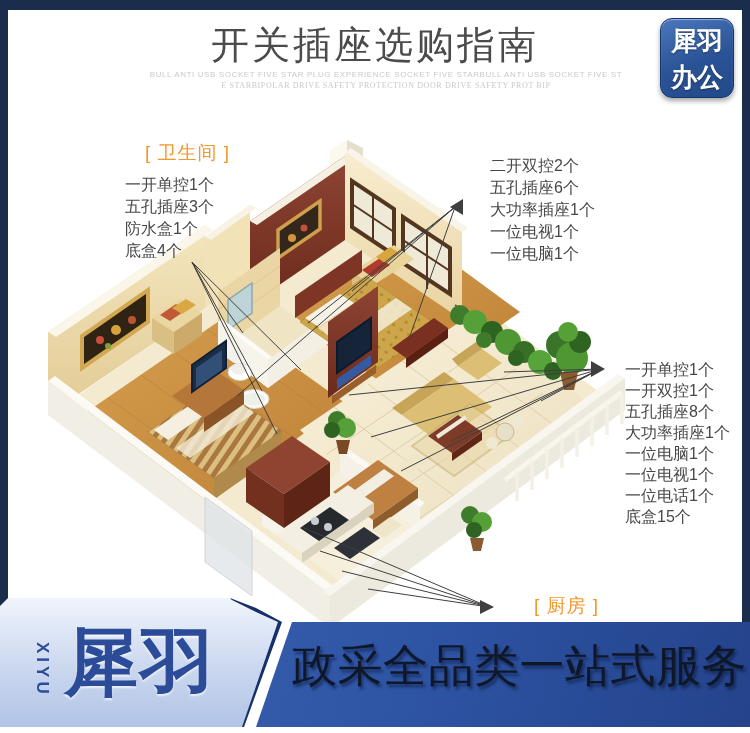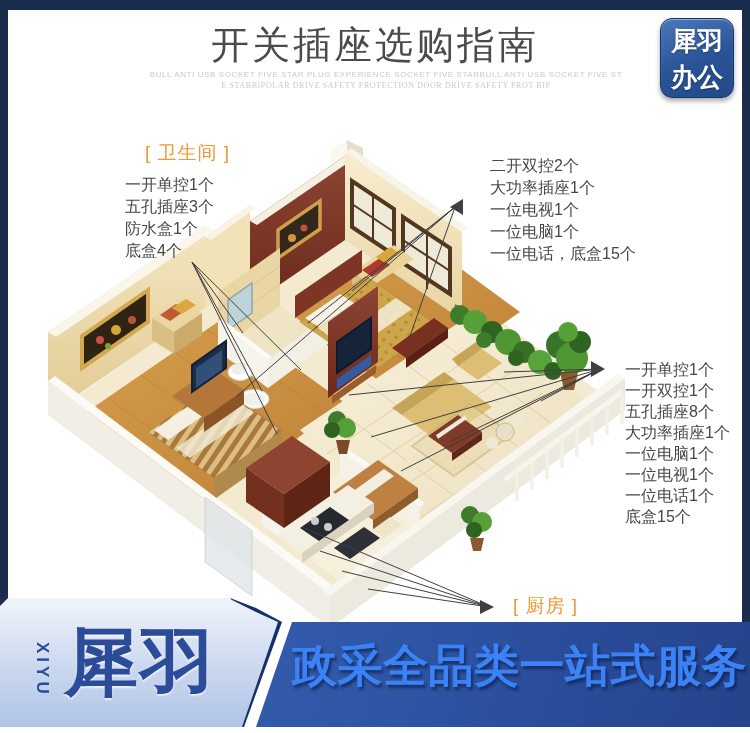--- a/index.html
+++ b/index.html
@@ -25,40 +25,40 @@
 
   
   .ann{position:absolute;}
   .ann-label{color:#f2982f;font-size:19px;font-weight:500;letter-spacing:1px;white-space:nowrap;margin-left:33px;}
   .ann-list{margin-top:8px;}
   .ann-item{color:#474747;font-size:16px;line-height:22px;white-space:nowrap;margin-left:13px;}
   #ann-bathroom{left:112px;top:140px;}
   #ann-bedroom{left:477px;top:147px;}
   #ann-living{left:612px;top:351px;}
   #ann-living .ann-item{line-height:21px;}
-  #ann-kitchen{left:480px;top:593px;}
+  #ann-kitchen{left:501px;top:593px;}
 
   
   .plan{position:absolute;left:0;top:0;width:750px;height:733px;}
 
   
   .footer{position:absolute;left:0;top:596px;width:750px;height:137px;}
   .fo{position:absolute;left:0;top:0;width:750px;height:137px;}
   .f-blue{background:linear-gradient(105deg,#3e67b6 0%,#2e54a4 55%,#24438b 100%);
           clip-path:polygon(0 26px,750px 26px,750px 131px,0 131px);}
   .f-slash{background:#ffffff;clip-path:polygon(268px 16px,292px 26px,256px 131px,238px 131px);}
   .f-navy{background:#16306b;clip-path:polygon(230px 2px,256px 12px,282px 26px,244px 131px,216px 131px,250px 30px);}
   .f-light{background:linear-gradient(180deg,#f1f5fc 0%,#c9d6ee 55%,#aec3e6 100%);
            clip-path:polygon(0 10px,8px 2px,228px 2px,256px 16px,278px 26px,242px 131px,0 131px);}
   .f-brand{position:absolute;left:64px;top:30px;font-size:74px;font-weight:bold;color:#2c4c9a;
            letter-spacing:2px;line-height:1;text-shadow:0 2px 2px rgba(255,255,255,.7);}
   .f-xiyu{position:absolute;left:52px;top:46px;font-size:17px;font-weight:bold;color:#2c4c9a;
           letter-spacing:4px;transform:rotate(90deg);transform-origin:0 0;white-space:nowrap;}
-  .f-slogan{position:absolute;left:292px;top:40px;width:452px;text-align:center;color:#3b82f6;
-            font-size:45px;font-weight:bold;letter-spacing:.5px;white-space:nowrap;
+  .f-slogan{position:absolute;left:292px;top:40px;width:452px;text-align:center;color:#0f172a;
+            font-size:45px;font-weight:normal;letter-spacing:.5px;white-space:nowrap;
             text-shadow:2px 3px 3px rgba(8,20,50,.55);}
 </style>
 </head>
 <body>
 
 <div class="canvas">
 
   <div class="frame-top"></div>
   <div class="frame-left"></div>
   <div class="frame-right"></div>
@@ -340,24 +340,24 @@
       <div class="ann-item">一开单控1个</div>
       <div class="ann-item">五孔插座3个</div>
       <div class="ann-item">防水盒1个</div>
       <div class="ann-item">底盒4个</div>
     </div>
   </div>
 
   <div class="ann" id="ann-bedroom">
     <div class="ann-list">
       <div class="ann-item">二开双控2个</div>
+      <div class="ann-item">五孔插座6个</div>
       <div class="ann-item">大功率插座1个</div>
       <div class="ann-item">一位电视1个</div>
       <div class="ann-item">一位电脑1个</div>
-      <div class="ann-item">一位电话，底盒15个</div>
     </div>
   </div>
 
   <div class="ann" id="ann-living">
     <div class="ann-list">
       <div class="ann-item">一开单控1个</div>
       <div class="ann-item">一开双控1个</div>
       <div class="ann-item">五孔插座8个</div>
       <div class="ann-item">大功率插座1个</div>
       <div class="ann-item">一位电脑1个</div>

